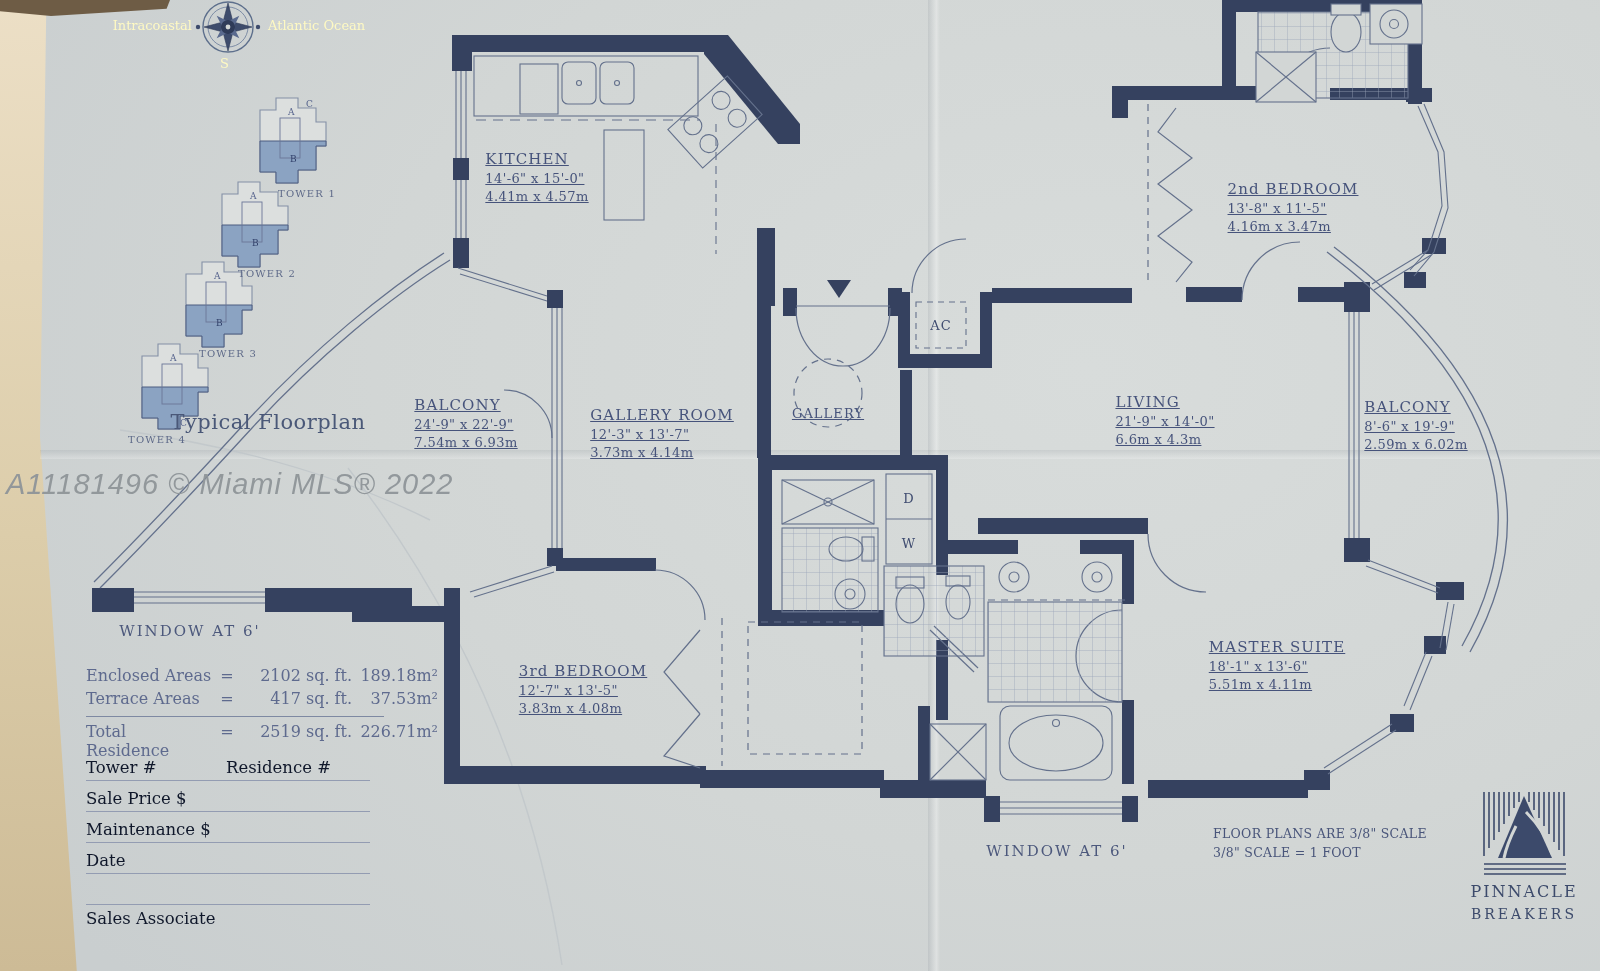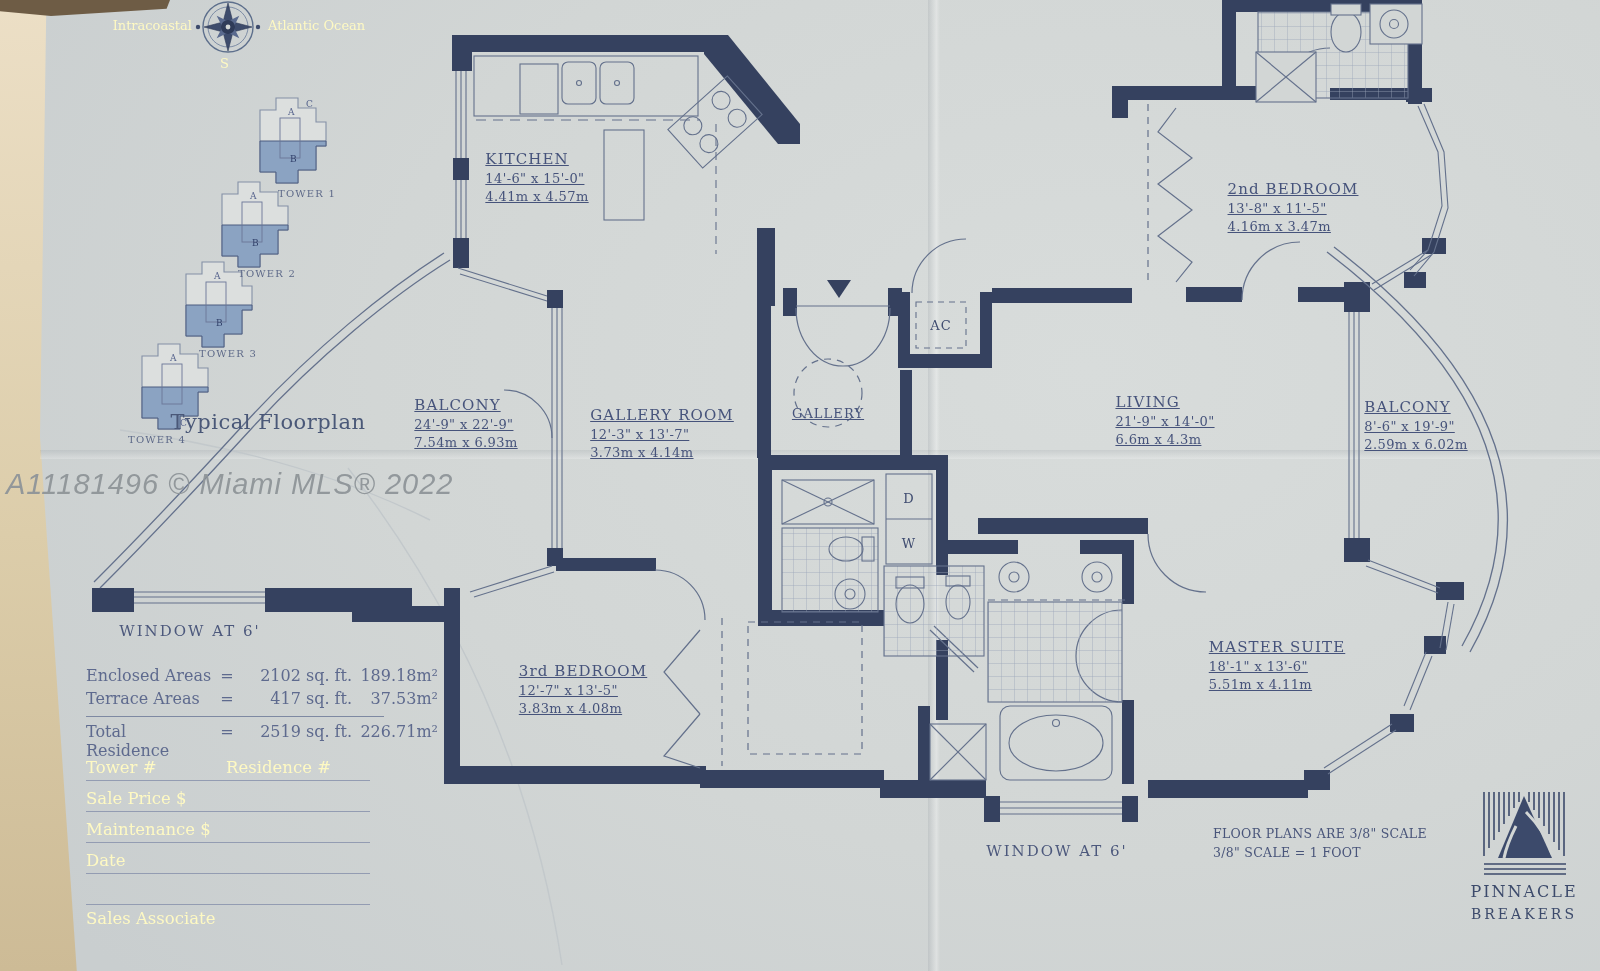--- a/index.html
+++ b/index.html
@@ -30,21 +30,21 @@
   .fp-title{position:absolute;transform:translateX(-50%);font-size:21px;letter-spacing:.5px;color:#4a5878;white-space:nowrap;}
   
   .areas{position:absolute;left:86px;top:666px;display:grid;
     grid-template-columns:128px 26px 112px 86px;grid-auto-rows:23px;
     font-size:16px;color:#5e6a8e;}
   .areas .lab{text-align:left;} .areas .eq{text-align:center;}
   .areas .ft{text-align:right;} .areas .m2{text-align:right;}
   .tbl-line{position:absolute;left:86px;top:716px;width:298px;height:1px;background:#7e89a2;}
   .areas-total{top:722px;}
   
-  .form-label{position:absolute;font-size:16.5px;color:#fef9c3;white-space:nowrap;}
+  .form-label{position:absolute;font-size:16.5px;color:#0f172a;white-space:nowrap;}
   .uline{position:absolute;height:1px;background:#939cb2;width:284px;left:86px;}
   
   .scale-note{position:absolute;left:1213px;color:#49557a;font-size:12.5px;letter-spacing:.3px;line-height:19px;white-space:nowrap;}
   .brand-name{position:absolute;transform:translateX(-50%);color:#3c4a6b;white-space:nowrap;}
 </style>
 </head>
 <body>
 
 <div class="stage">
   <div class="table-edge"></div>

